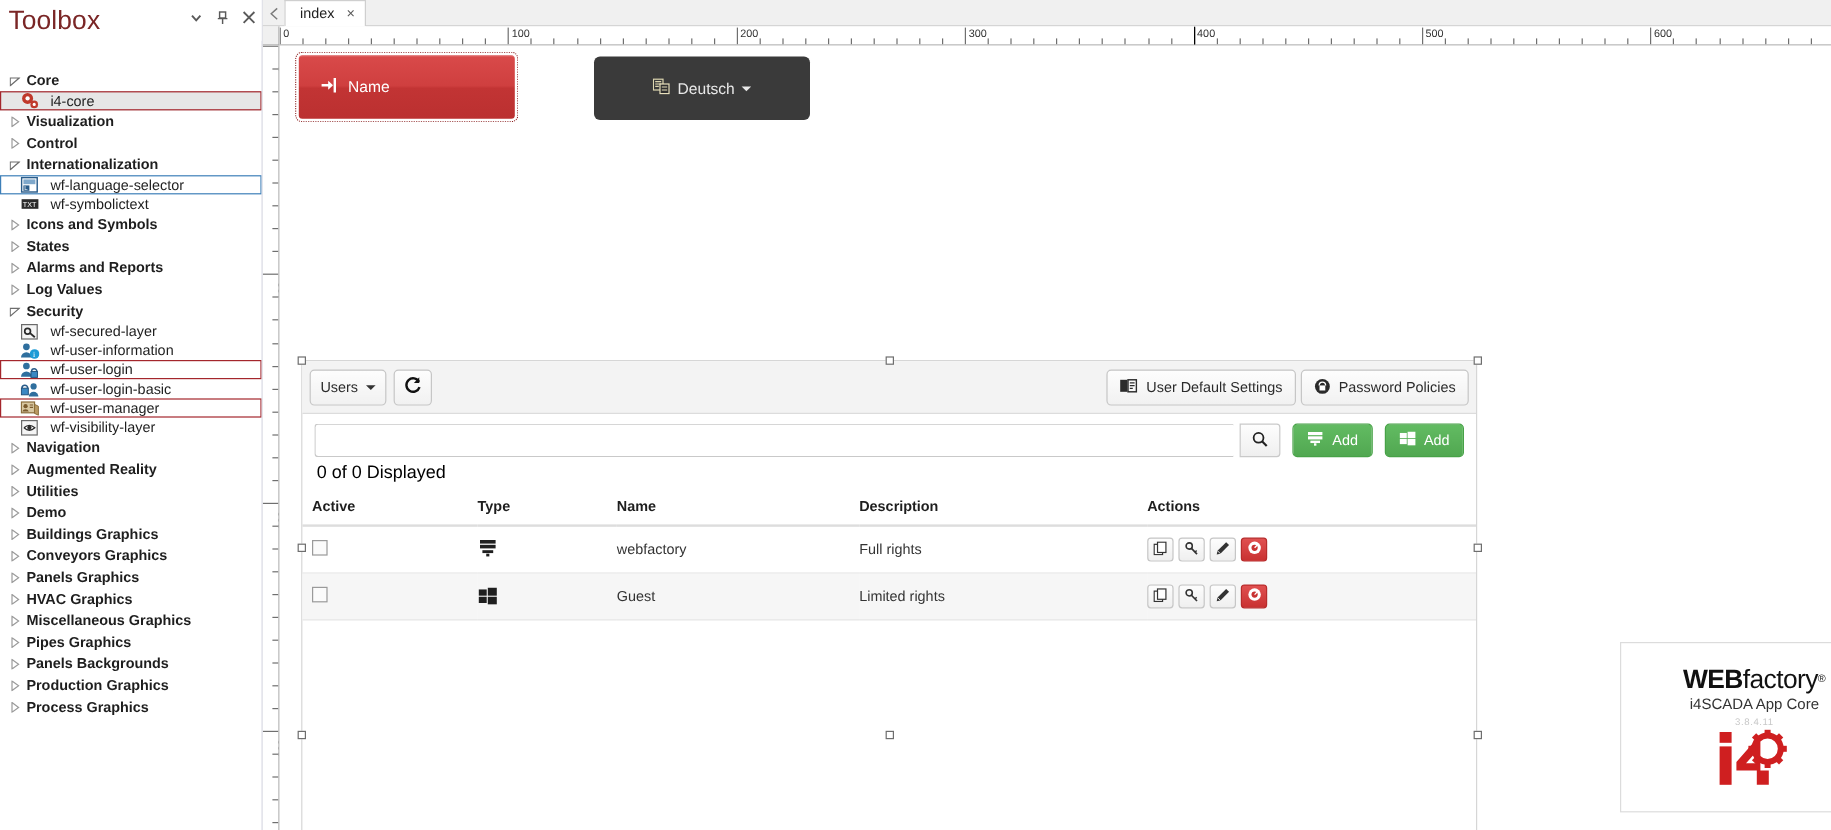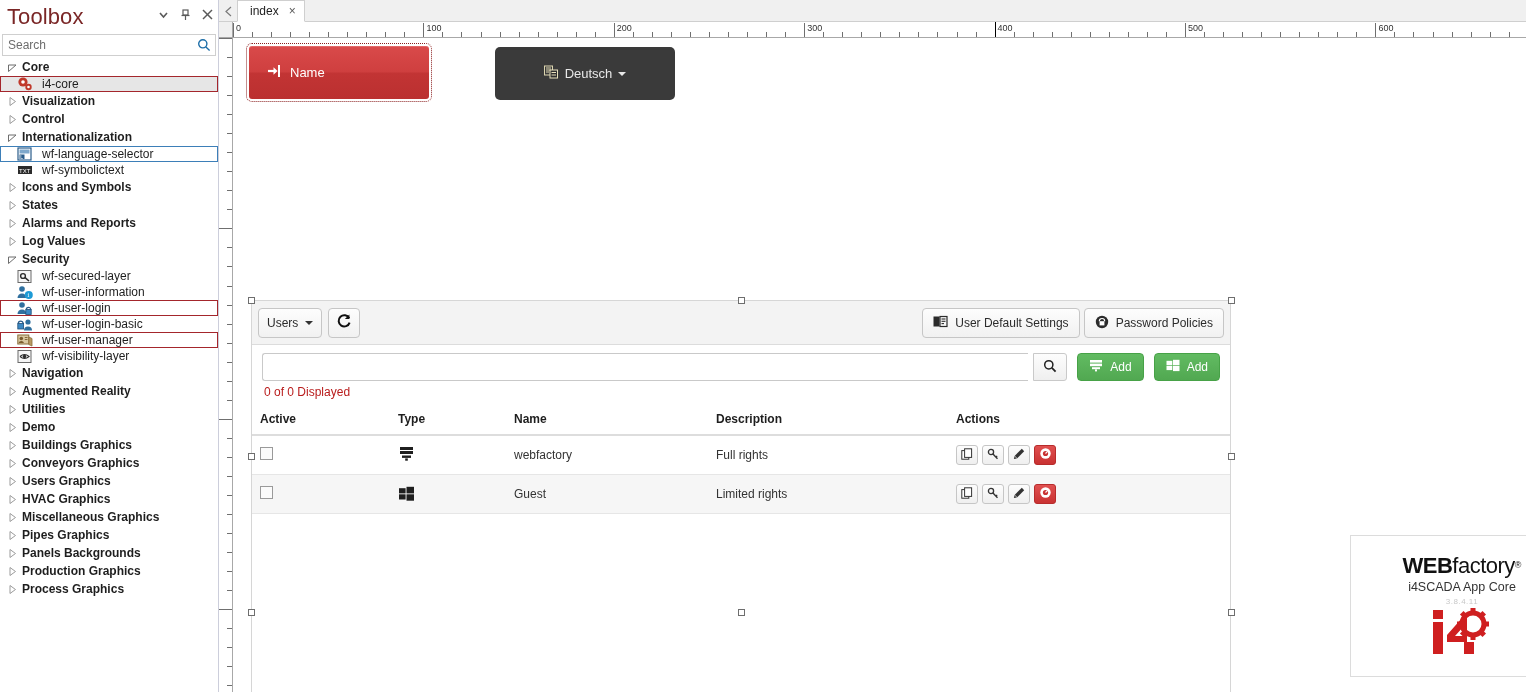--- a/index.html
+++ b/index.html
@@ -143,21 +143,21 @@
     width: 34px; height: 28px; border: 1px solid #c9c9c9; border-radius: 0 3px 3px 0;
     background: linear-gradient(to bottom,#fdfdfd,#efefef); display: flex;
     align-items: center; justify-content: center; cursor: pointer;
   }
   .btn-green {
     height: 28px; border-radius: 4px; border: 1px solid #47a247;
     background: linear-gradient(to bottom,#62bb62 0%,#51a851 100%);
     color: #fff; font-size: 12px; display: inline-flex; align-items: center;
     justify-content: center; gap: 7px; padding: 0 11px; cursor: pointer; margin-left: 5px;
   }
-  .um-count { padding: 4px 0 7px 12px; font-size: 12px; color: #b91c1c; }
+  .um-count { padding: 4px 0 7px 12px; font-size: 15px; color: #000000; }
 
   table.um-table { width: 100%; border-collapse: collapse; font-size: 12px; }
   table.um-table th {
     text-align: left; font-weight: bold; color: #1e1e1e;
     padding: 6px 0 8px 0; border-bottom: 2px solid #dddddd; font-size: 12px;
   }
   table.um-table td { padding: 9px 0; border-bottom: 1px solid #e6e6e6; color: #333; vertical-align: middle; }
   table.um-table tr.alt td { background: #f6f6f6; }
   .col-active { width: 146px; padding-left: 8px !important; }
   .col-type { width: 116px; }
@@ -211,29 +211,20 @@
         </div>
         <div class="tb-hdr-btn">
           <svg width="11" height="11" viewBox="0 0 11 11">
               <line x1="1" y1="1" x2="10" y2="10" stroke="#5a5a5a" stroke-width="1.5"></line>
               <line x1="10" y1="1" x2="1" y2="10" stroke="#5a5a5a" stroke-width="1.5"></line>
             </svg>
         </div>
       </div>
     </div>
 
-    <div class="tb-search">
-      <input type="text" placeholder="Search" style="">
-      <div class="mag">
-        <svg width="14" height="14" viewBox="0 0 14 14">
-            <circle cx="5.8" cy="5.8" r="4.1" fill="none" stroke="#1d6ea8" stroke-width="1.4"></circle>
-            <line x1="8.9" y1="8.9" x2="12.6" y2="12.6" stroke="#1d6ea8" stroke-width="1.4"></line>
-          </svg>
-      </div>
-    </div>
 
     <div class="tb-list" id="tb-list">
         <div class="tb-group">
           <span class="tri">
             <svg width="9" height="9" viewBox="0 0 9 9">
               <path d="M0.5 2 L8 2 L0.5 8.5 Z" fill="none" stroke="#6d6d6d" stroke-width="1"></path>
             </svg>
           </span>
           <span>Core</span>
         </div>
@@ -447,21 +438,21 @@
             </svg>
           </span>
           <span>Conveyors Graphics</span>
         </div>
         <div class="tb-group">
           <span class="tri">
             <svg width="9" height="9" viewBox="0 0 9 9">
               <path d="M2 0.5 L7.5 4.5 L2 8.5 Z" fill="none" stroke="#9b9b9b" stroke-width="1"></path>
             </svg>
           </span>
-          <span>Users Graphics</span>
+          <span>Panels Graphics</span>
         </div>
         <div class="tb-group">
           <span class="tri">
             <svg width="9" height="9" viewBox="0 0 9 9">
               <path d="M2 0.5 L7.5 4.5 L2 8.5 Z" fill="none" stroke="#9b9b9b" stroke-width="1"></path>
             </svg>
           </span>
           <span>HVAC Graphics</span>
         </div>
         <div class="tb-group">

